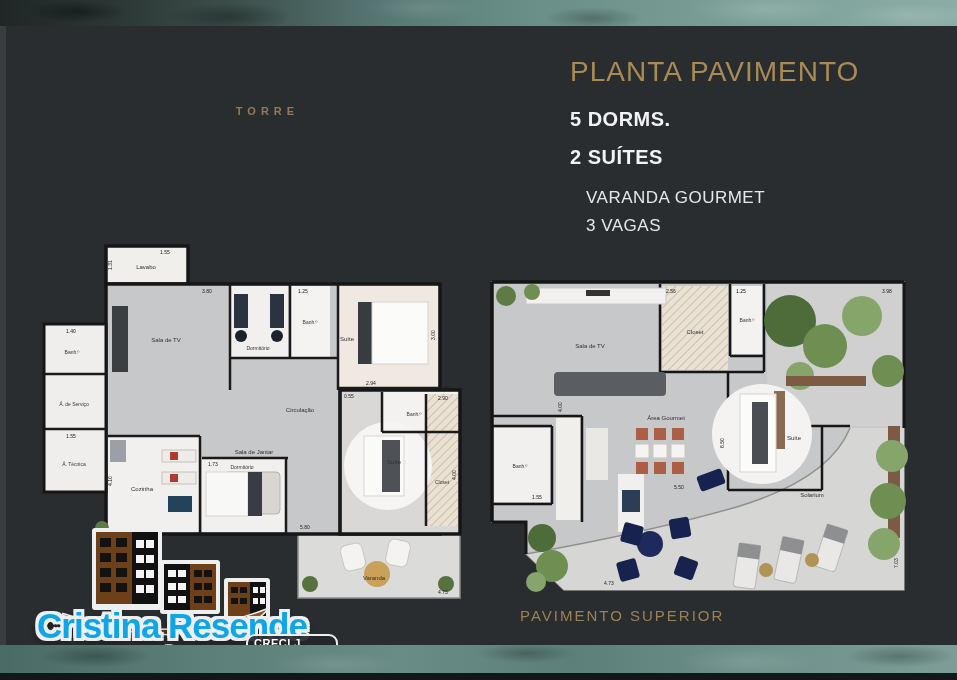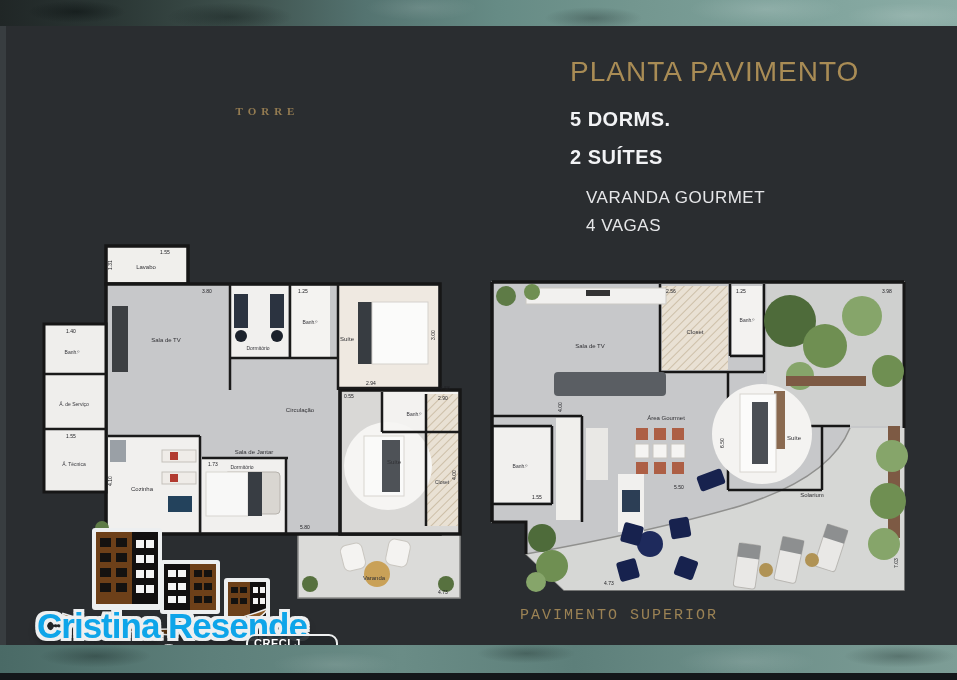--- a/index.html
+++ b/index.html
@@ -24,39 +24,39 @@
       radial-gradient(90px 18px at 35% 70%, rgba(255,255,255,.10), transparent 70%),
       radial-gradient(70px 14px at 55% 30%, rgba(14,26,24,.30), transparent 70%),
       radial-gradient(100px 20px at 78% 60%, rgba(255,255,255,.10), transparent 70%),
       radial-gradient(80px 16px at 94% 40%, rgba(16,30,28,.30), transparent 70%),
       linear-gradient(90deg,#4a6a66 0%,#5d7f7a 22%,#6a8c86 42%,#5d7f7a 60%,#6f918b 80%,#7d9d96 100%);
   }
   .bottom-edge { position:absolute; left:0; top:673px; width:957px; height:7px; background:#14171a; }
 
   
   .brand { position:absolute; left:95px; top:105px; width:345px; text-align:center; }
-  .brand-torre { font-size:11px; font-weight:bold; letter-spacing:5px; color:#937b51;font-family:Liberation Serif, serif; }
+  .brand-torre { font-size:11px; font-weight:bold; letter-spacing:5px; color:#937b51; }
   .brand-noble { margin-top:4px; font-family:"DejaVu Serif",serif; font-style:italic;
     font-size:60px; color:#b5965f; line-height:62px; }
 
   
   .header { position:absolute; left:570px; top:56px; width:360px; }
   .header-title { color:#a98c55; font-size:28px; letter-spacing:1px; margin-bottom:12px; }
   .spec { color:#f2f3f5; font-size:20px; font-weight:bold; line-height:38px; letter-spacing:.5px; }
   .features { margin-top:8px; }
   .feature { color:#e6e7e9; font-size:17px; line-height:28px; letter-spacing:.5px;margin-left:16px; }
 
   
   .plan-lower { position:absolute; left:42px; top:244px; }
   .plan-upper { position:absolute; left:490px; top:276px; }
   .plan text { font-family:"Liberation Sans",sans-serif; }
   .t-room { font-size:6px; fill:#303034; }
   .t-room-sm { font-size:5px; fill:#35353a; }
   .t-dim { font-size:5px; fill:#202024; }
-  .plan-caption { position:absolute; left:520px; top:607px; color:#9b8254; font-size:15px; letter-spacing:2px;font-family:Liberation Mono, monospace; }
+  .plan-caption { position:absolute; left:520px; top:607px; color:#9b8254; font-size:15px; letter-spacing:2px; }
 
   
   .logo { position:absolute; left:6px; top:522px; width:332px; height:156px; }
   .logo-buildings { position:absolute; left:0; top:0; }
   .logo-name { position:absolute; left:0; top:84px; width:332px; text-align:center;
     font-size:35px; font-weight:bold; letter-spacing:-1px; color:#0ea5e9;
     text-shadow:-3px -3px 0 #edeff0, 3px -3px 0 #edeff0, -3px 3px 0 #edeff0, 3px 3px 0 #edeff0,
       -3px 0 0 #edeff0, 3px 0 0 #edeff0, 0 -3px 0 #edeff0, 0 3px 0 #edeff0, 0 6px 8px rgba(0,0,0,.55); }
   .logo-sub { position:absolute; left:0; top:122px; width:332px; text-align:center;
     font-family:"DejaVu Serif",serif; font-style:italic; font-weight:bold; font-size:29px; color:#2b3a44;
@@ -76,21 +76,21 @@
   <div class="brand">
     <div class="brand-torre">TORRE</div>
   </div>
 
   <div class="header">
     <div class="header-title">PLANTA PAVIMENTO</div>
     <div class="spec">5 DORMS.</div>
     <div class="spec">2 SUÍTES</div>
     <div class="features">
       <div class="feature">VARANDA GOURMET</div>
-      <div class="feature">4 VAGAS</div>
+      <div class="feature">3 VAGAS</div>
     </div>
   </div>
 
   <svg class="plan plan-lower" width="420" height="357" viewBox="0 0 420 357">
     <defs>
       <pattern id="hatchA" width="6" height="6" patternUnits="userSpaceOnUse" patternTransform="rotate(45)">
         <rect width="6" height="6" fill="#e9e1d4"></rect>
           <line x1="0" y1="0" x2="0" y2="6" stroke="#cdbfa8" stroke-width="2"></line>
       </pattern>
     </defs>

